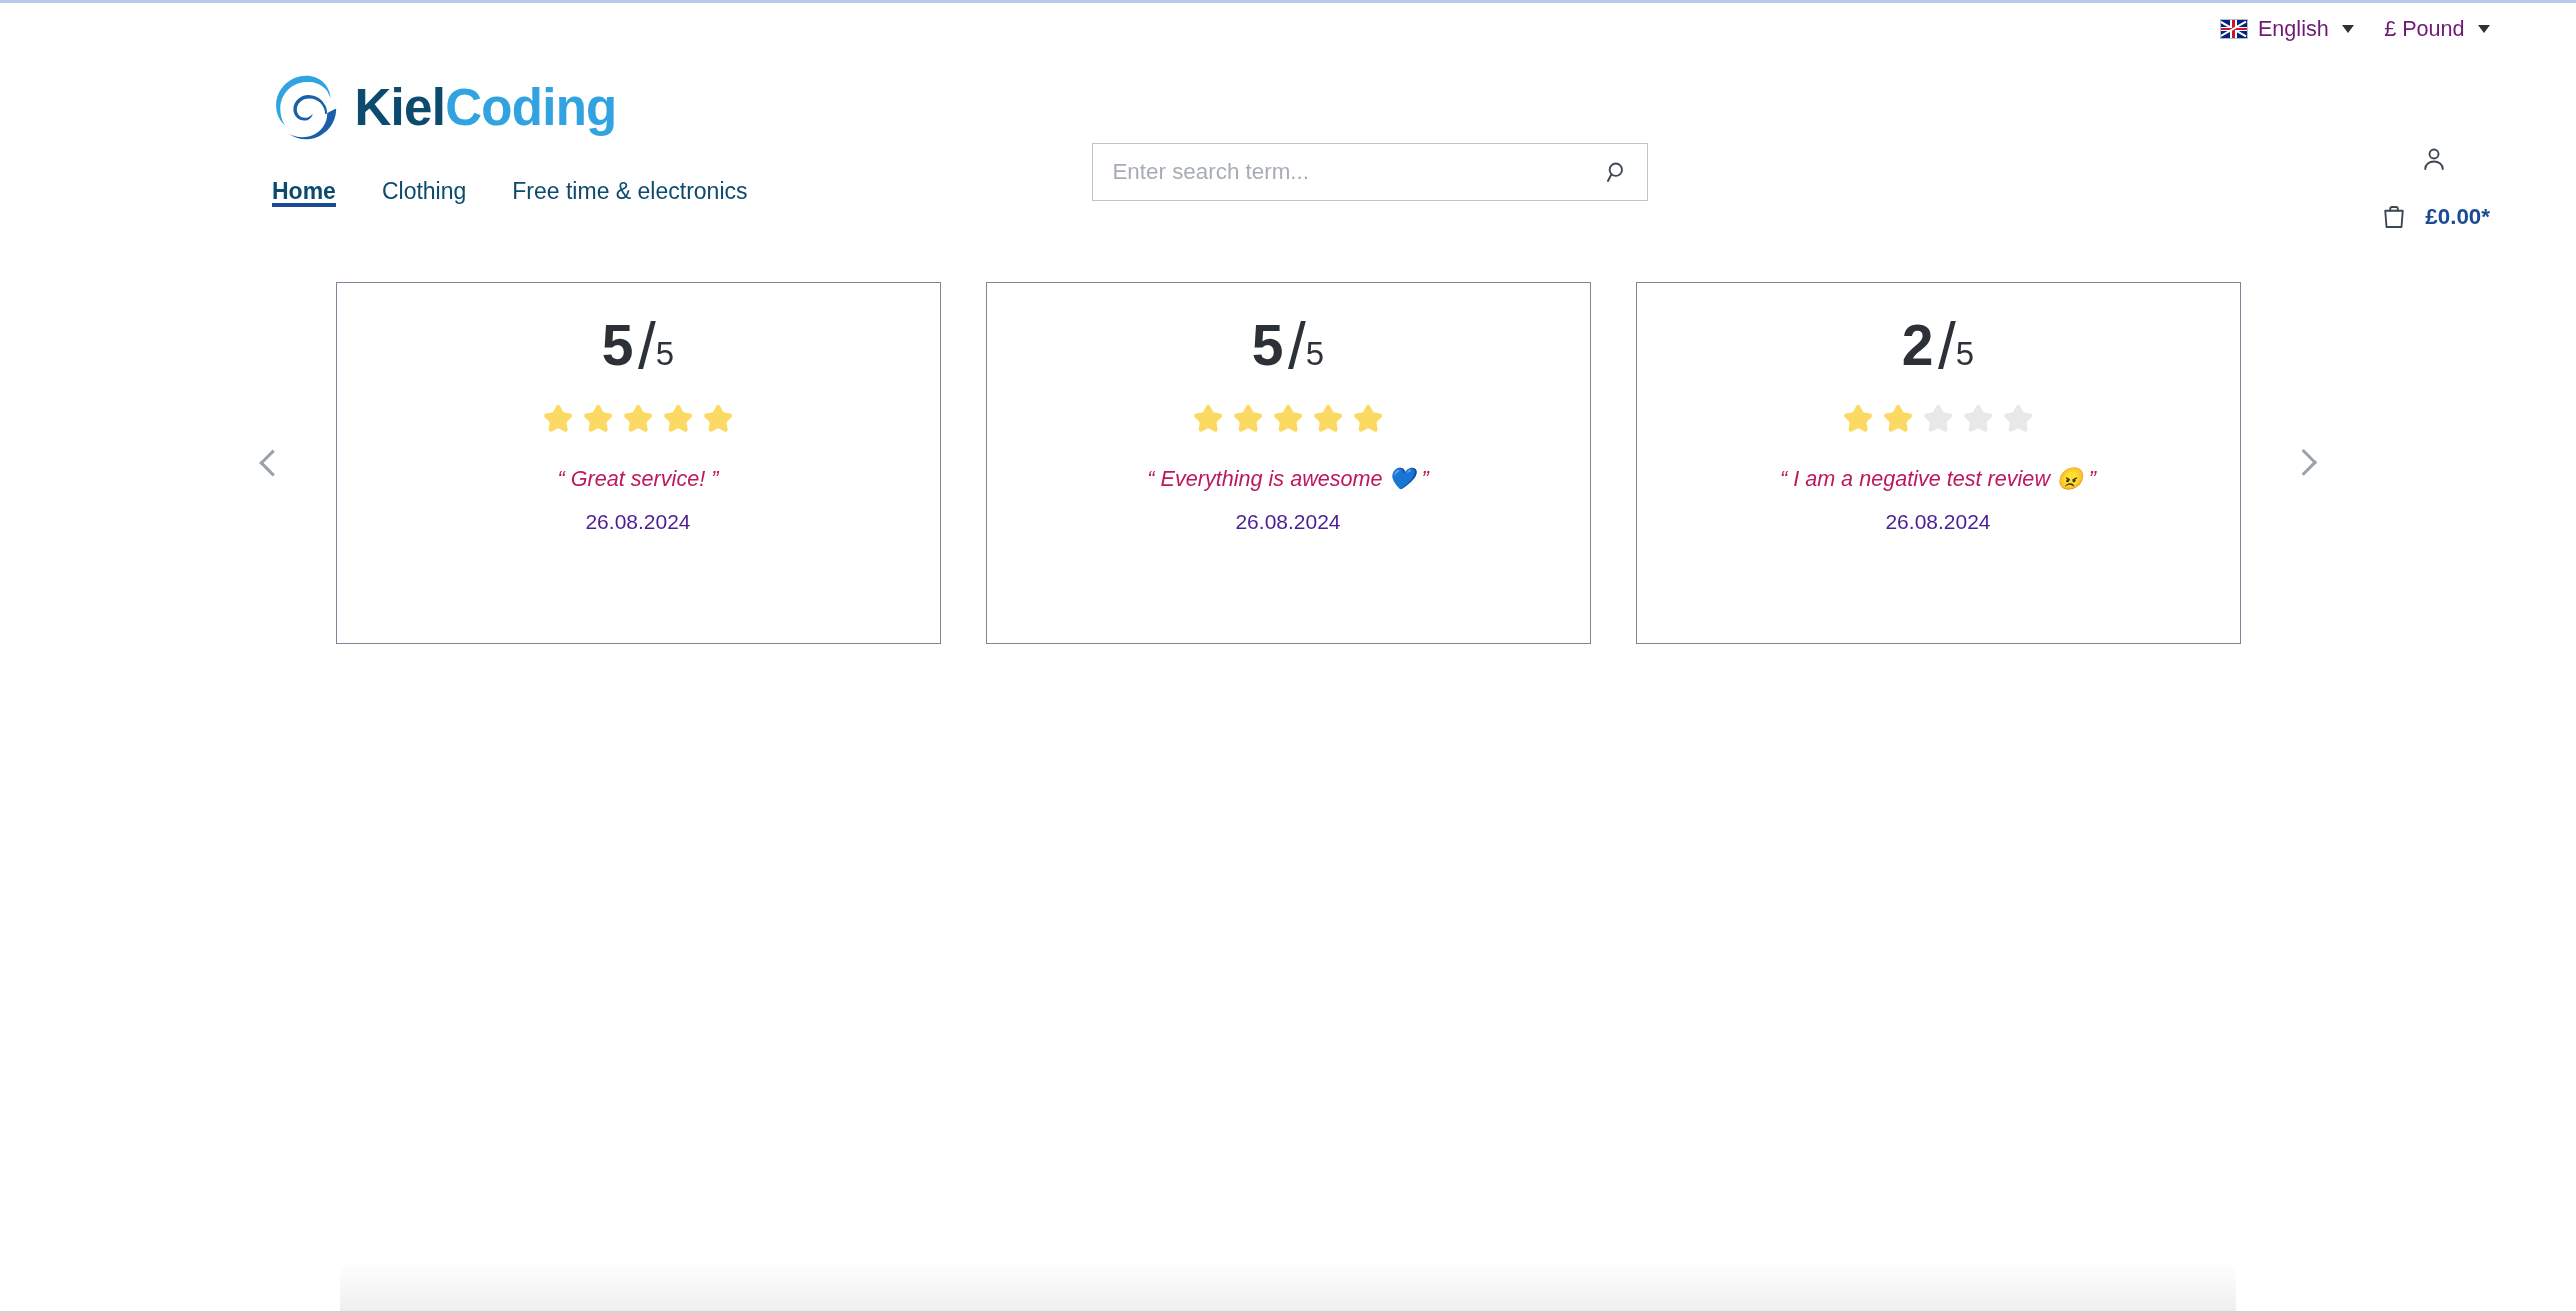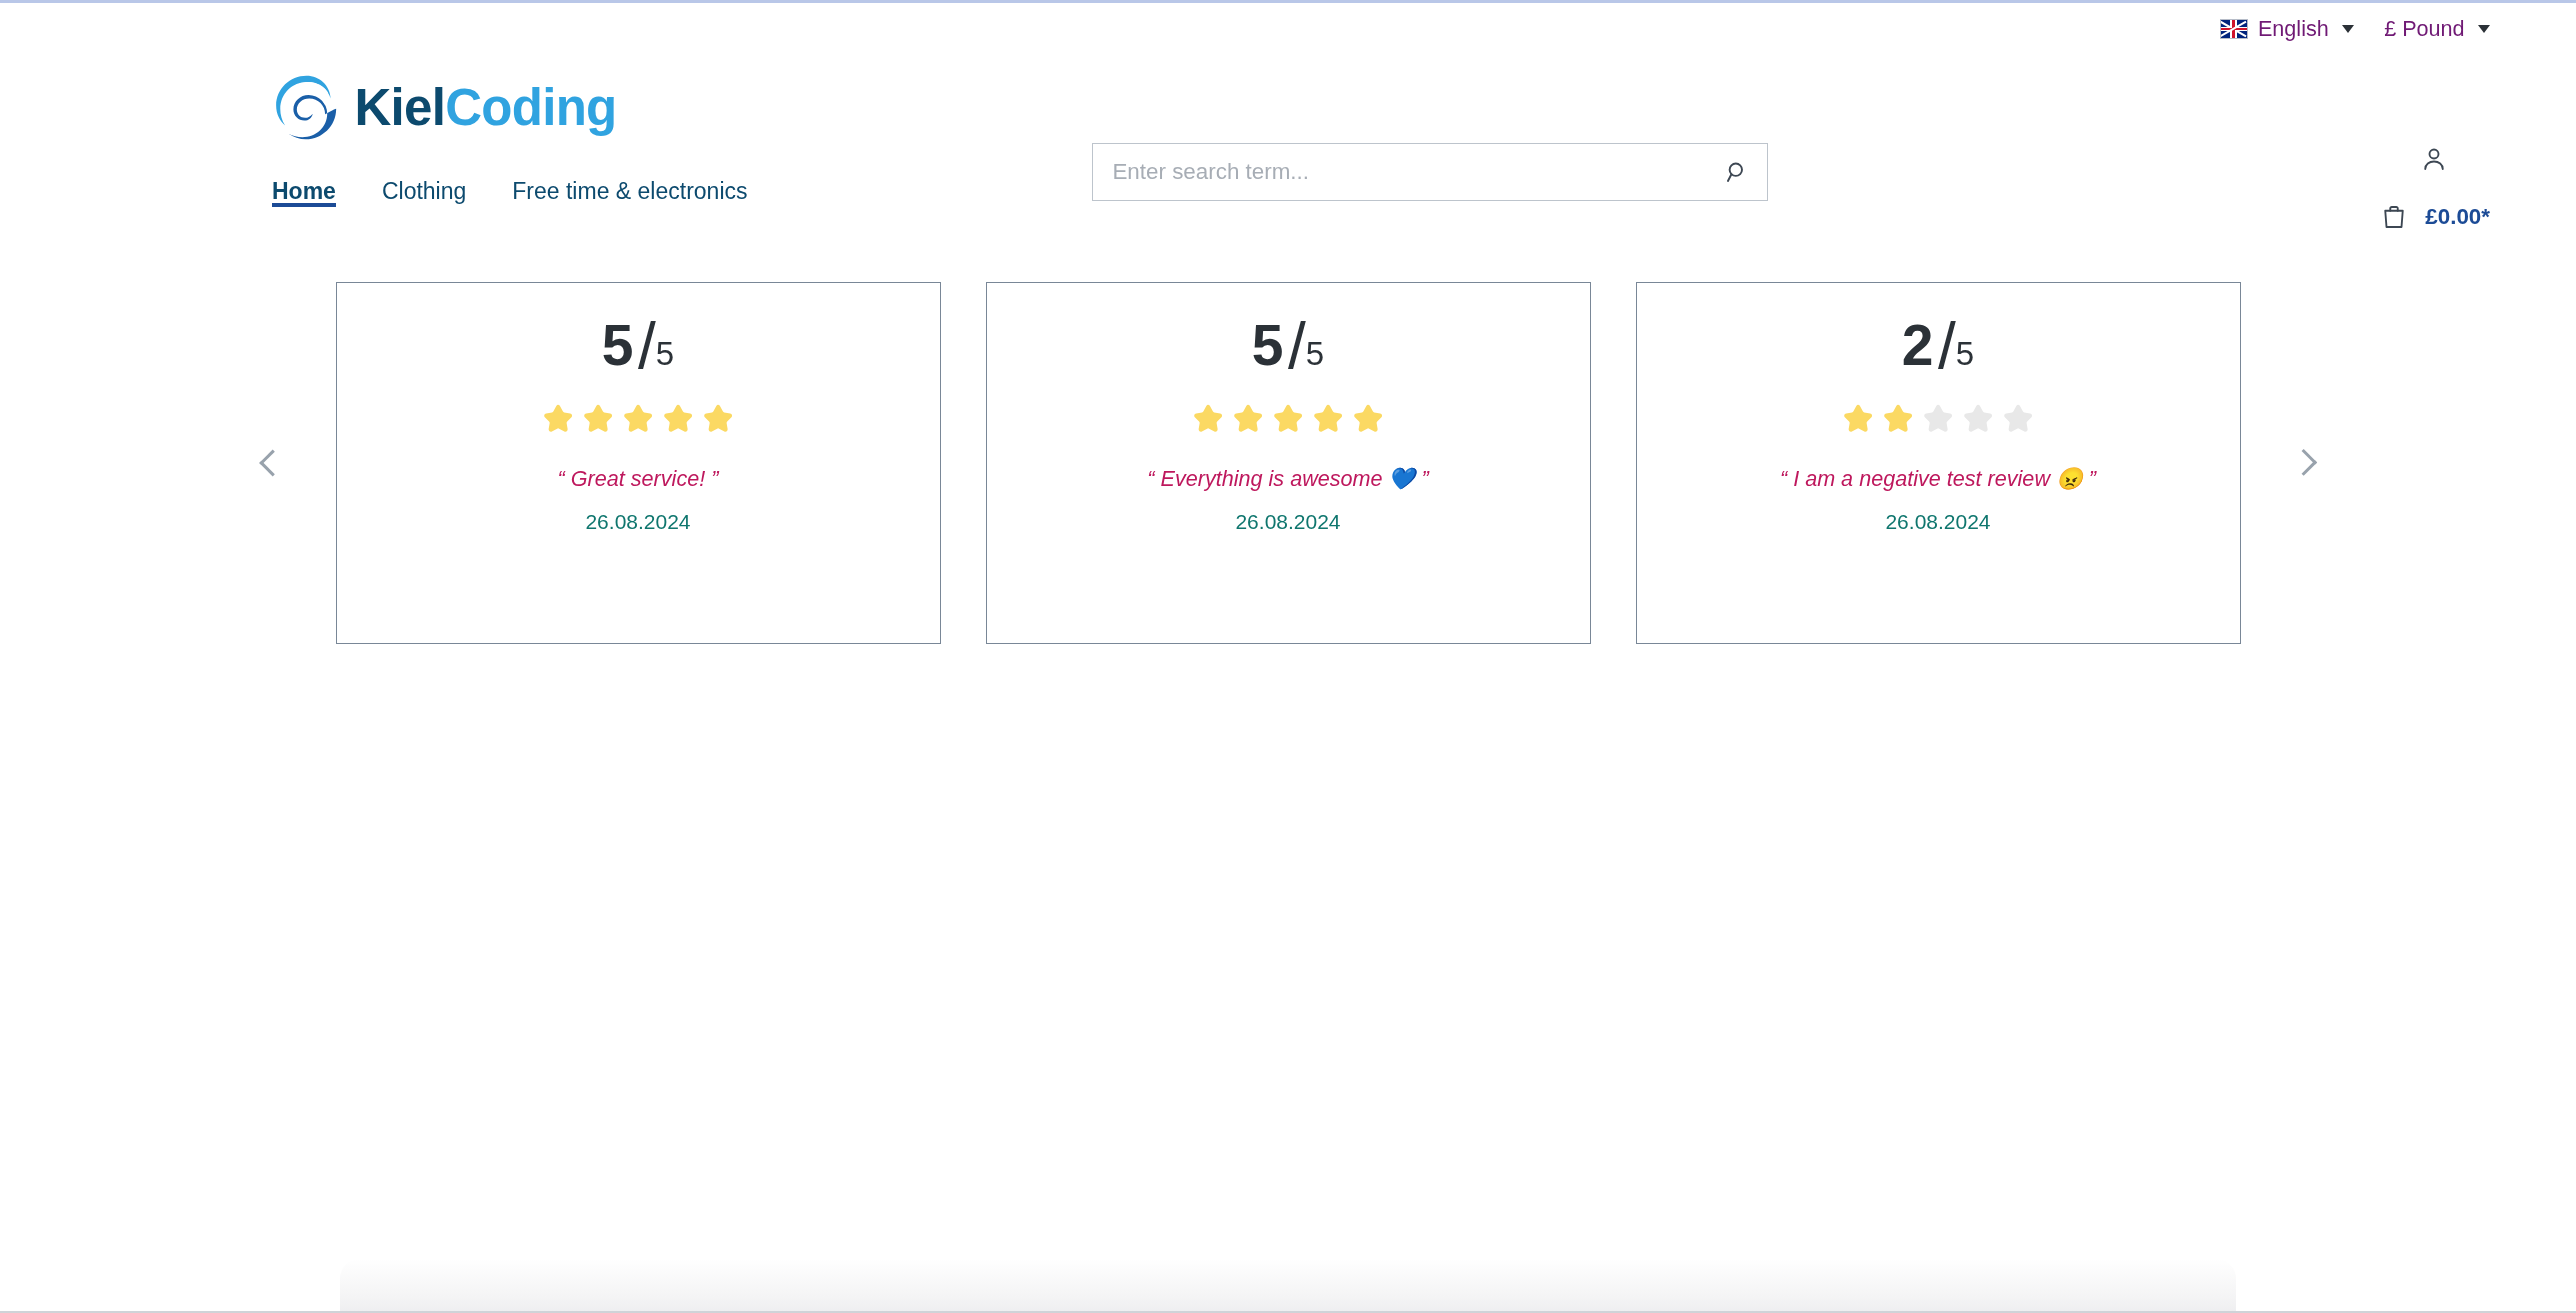--- a/index.html
+++ b/index.html
@@ -91,21 +91,21 @@
   }
   .logo-mark { width: 69px; height: 69px; flex: 0 0 auto; }
   .logo-text { font-size: 51px; font-weight: bold; letter-spacing: -0.7px; line-height: 1; }
   .logo-kiel { color: #0c4a6e; }
   .logo-coding { color: #30a3e0; margin-top: 8px; }
 
   .search-wrap {
     position: absolute;
     left: 1092px;
     top: 88px;
-    width: 676px;
+    width: 556px;
     height: 58px;
     border: 1.5px solid #bdc4cc;
     background: #fff;
     display: flex;
     align-items: center;
   }
   .search-input {
     flex: 1;
     border: 0;
     outline: 0;
@@ -239,21 +239,21 @@
     margin-top: 31px;
     font-size: 21.6px;
     font-style: italic;
     color: #be185d;
     text-align: left;
     padding: 0 22.4px;
   }
   .review-date {
     margin-top: 18px;
     font-size: 21px;
-    color: #0f766e;
+    color: #4c1d95;
   }
 
   
   .footer-panel {
     position: absolute;
     left: 340px;
     right: 340px;
     bottom: 0;
     height: 54px;
     background: linear-gradient(180deg, #ffffff 0%, #f4f4f5 70%, #eeeef0 100%);

